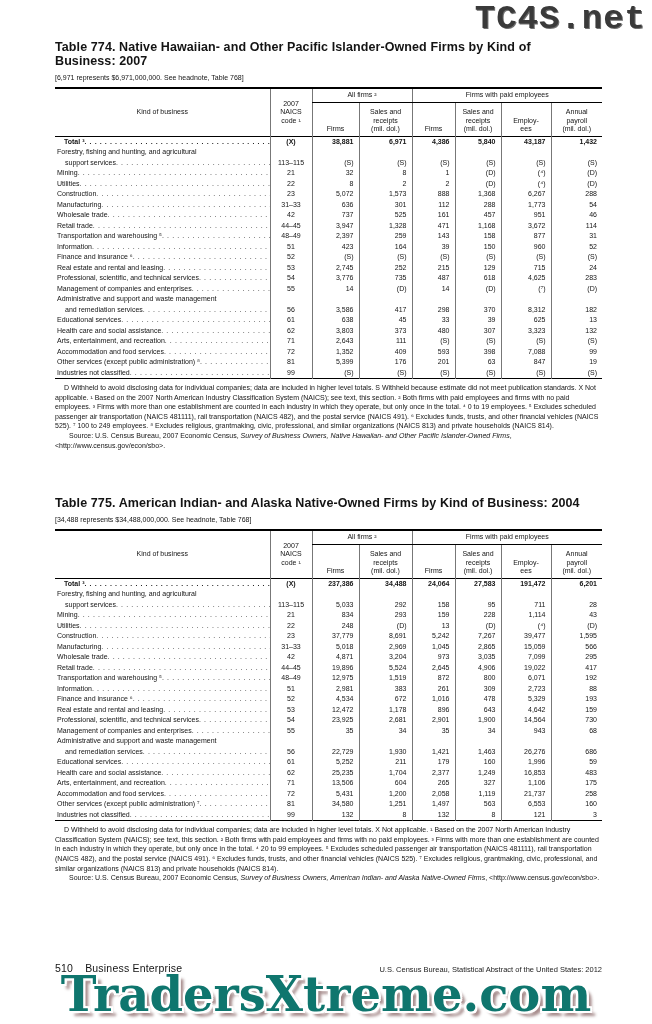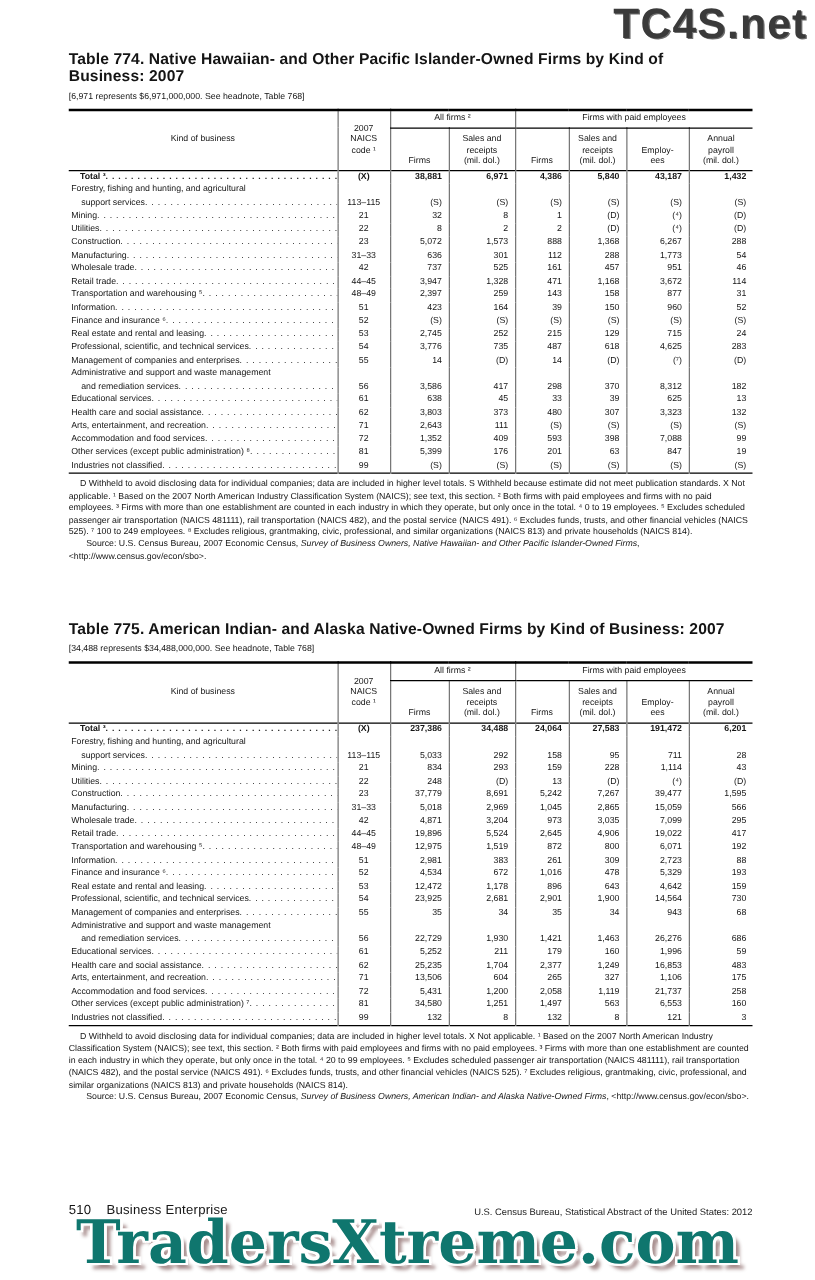--- a/index.html
+++ b/index.html
@@ -37,21 +37,21 @@
   .source .it { font-style:italic; }
 
   .gap1 { height:46px; }
 
   .footer-row { margin-top:auto; display:flex; justify-content:space-between; align-items:flex-end; padding-bottom:50px; }
   .footer-left { font-size:10.5px; letter-spacing:.2px; }
   .footer-left .pgnum { margin-right:12px; }
   .footer-src { font-size:7.5px; color:#222;margin-left:23px; }
 
   .watermark { position:absolute; font-weight:bold; pointer-events:none; z-index:5; white-space:nowrap; }
-  .wm-top { top:0; right:6px; font-size:34px; font-family:Liberation Sans, sans-serif; color:#3a3a3a;
+  .wm-top { top:0; right:6px; font-size:34px; font-family:Liberation Mono, monospace; color:#3a3a3a;
             letter-spacing:1px; text-shadow:1px 1px 0 #6f6f6f; }
   .wm-mid { top:494px; left:50%; transform:translateX(-50%); font-size:40px; letter-spacing:2px;
             color:#c81212; font-family:"Liberation Sans", sans-serif;
             text-shadow:2px 2px 1px rgba(110,8,8,.55); }
   .wm-bottom { bottom:2px; left:50%; transform:translateX(-50%); font-size:48px;
                font-family:"DejaVu Serif", serif; color:#0f766e;
                text-shadow:-2px -2px 0 #fff, 2px -2px 0 #fff, -2px 2px 0 #fff, 2px 2px 0 #fff,
                            -2px 0 0 #fff, 2px 0 0 #fff, 0 -2px 0 #fff, 0 2px 0 #fff,
                            5px 5px 3px rgba(60,0,0,.45); }
 </style>
@@ -420,21 +420,21 @@
             </tr>
           </tbody>
       </table>
       <p class="notes">D Withheld to avoid disclosing data for individual companies; data are included in higher level totals. S Withheld because estimate did not meet publication standards. X Not applicable. ¹ Based on the 2007 North American Industry Classification System (NAICS); see text, this section. ² Both firms with paid employees and firms with no paid employees. ³ Firms with more than one establishment are counted in each industry in which they operate, but only once in the total. ⁴ 0 to 19 employees. ⁵ Excludes scheduled passenger air transportation (NAICS 481111), rail transportation (NAICS 482), and the postal service (NAICS 491). ⁶ Excludes funds, trusts, and other financial vehicles (NAICS 525). ⁷ 100 to 249 employees. ⁸ Excludes religious, grantmaking, civic, professional, and similar organizations (NAICS 813) and private households (NAICS 814).</p>
       <p class="source"><span>Source: U.S. Census Bureau, 2007 Economic Census, </span><span class="it">Survey of Business Owners, Native Hawaiian- and Other Pacific Islander-Owned Firms</span><span>, &lt;http://www.census.gov/econ/sbo&gt;.</span></p>
     </section>
 
     <div class="gap1"></div>
 
     <section>
-      <h1 class="tbl-title">Table 775. American Indian- and Alaska Native-Owned Firms by Kind of Business: 2007</h1>
+      <h1 class="tbl-title">Table 775. American Indian- and Alaska Native-Owned Firms by Kind of Business: 2004</h1>
       <p class="headnote">[34,488 represents $34,488,000,000. See headnote, Table 768]</p>
       <table class="census">
         <colgroup>
           <col style="width:215px">
             <col style="width:42px">
             <col style="width:47px">
             <col style="width:53px">
           <col style="width:43px">
             <col style="width:46px">
             <col style="width:50px">

